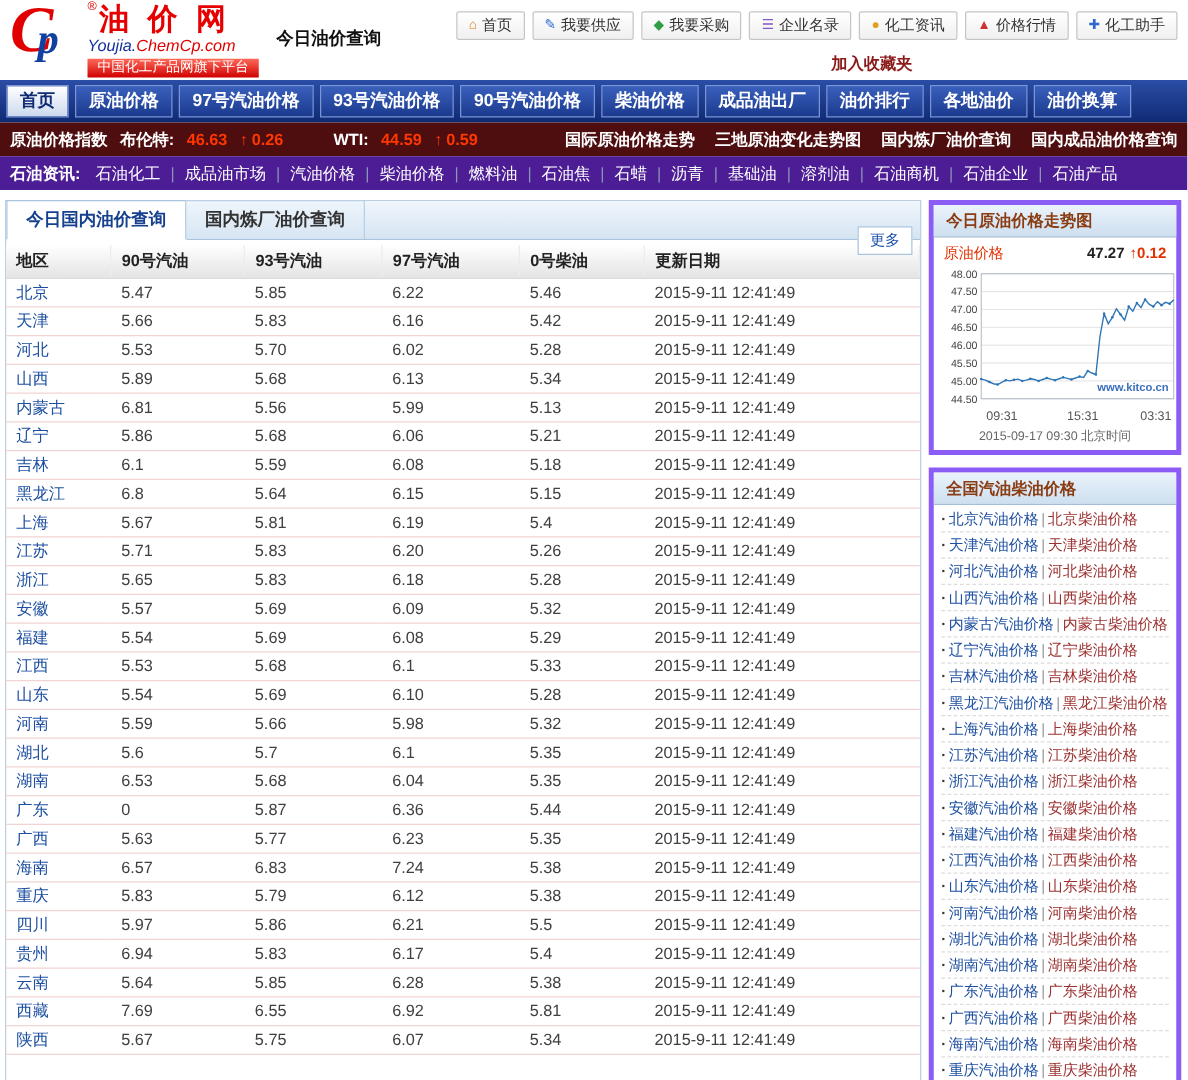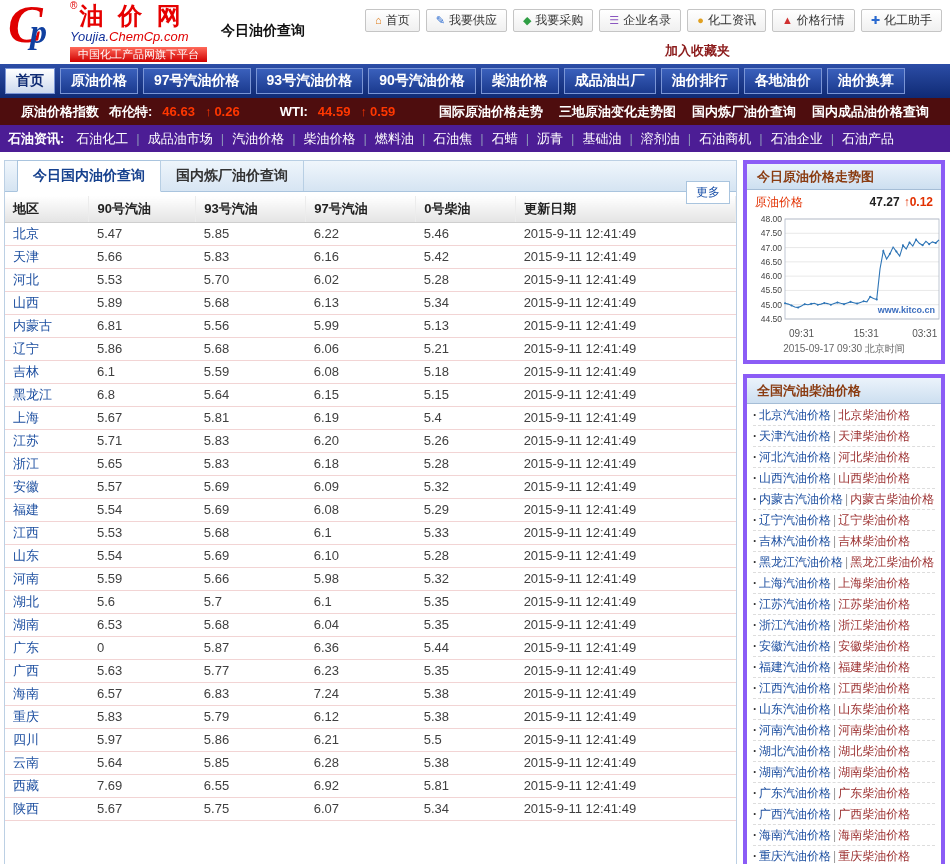--- a/index.html
+++ b/index.html
@@ -26,38 +26,38 @@
   .top-btn { display:flex; align-items:center; gap:4px; border:1px solid #c5c5c5; border-radius:2px; padding:2px 9px; font-size:12px; color:#333; background:linear-gradient(#ffffff,#f0f0f0); white-space:nowrap; }
   .tb-icon { font-size:11px; line-height:1; }
   .favorite { color:#8b1a1a; font-weight:bold; font-size:13px; margin-left:300px; }
 
   
   .mainnav { height:34px; background:linear-gradient(#2c4da6,#0f2a74); display:flex; align-items:center; gap:5px; padding:0 5px; }
   .nav-item { border:1px solid #7a95d6; padding:3px 10px; color:#fff; font-weight:bold; font-size:14px; background:linear-gradient(#3a60bc,#1b3a8e); white-space:nowrap; }
   .nav-item.active { background:linear-gradient(#ffffff,#ccd9ee); color:#102c74; }
 
   
-  .indexbar { height:27px; background:#4e0d0e; display:flex; align-items:center; padding:0 21px; color:#fff; font-weight:bold; font-size:13px; gap:10px; white-space:nowrap; }
+  .indexbar { height:27px; background:#4e0d0e; display:flex; align-items:center; padding:0 8px; color:#fff; font-weight:bold; font-size:13px; gap:10px; white-space:nowrap; }
   .ib-num { color:#ff3700; }
   .ib-chg { color:#ff3700; display:flex; gap:3px; }
   .ib-links { margin-left:auto; display:flex; gap:16px; }
   .ib-links a { color:#fff; font-weight:bold; }
 
   
   .newsbar { height:27px; background:#4c1d95; display:flex; align-items:center; padding:0 8px; color:#fff; font-size:13px; white-space:nowrap; }
   .nb-title { font-weight:bold; margin-right:4px; }
   .nb-links { display:flex; align-items:center; }
   .nb-links a { color:#fff; padding:0 8px; }
   .nb-sep { color:#8a93b8; }
 
   
   .content { display:flex; gap:6px; padding:8px 4px; align-items:stretch; background:#fff; }
   .left-panel { width:733px; border:1px solid #bcd0e4; background:#fff; }
   .tabbar { height:31px; background:linear-gradient(#f0f6fc,#d5e4f2); border-bottom:1px solid #a9c4de; display:flex; align-items:flex-end; }
-  .tabs { display:flex; height:100%; align-items:flex-end;padding-left:12px; }
+  .tabs { display:flex; height:100%; align-items:flex-end; }
   .tab { padding:6px 15px; font-size:14px; font-weight:bold; color:#333; border:1px solid #b8cfe4; border-bottom:none; background:linear-gradient(#eef5fb,#d7e5f3); margin-left:-1px; }
   .tab.active { background:#fff; color:#16418e; border:1px solid #a9c4de; border-bottom:1px solid #fff; margin-bottom:-1px; margin-left:0; }
   .more-btn { margin-left:auto; align-self:center; margin-right:6px; border:1px solid #a9c4de; background:#fff; color:#1a50a8; font-size:12px; padding:2px 9px;margin-top:32px; }
 
   .price-table { width:100%; border-collapse:collapse; margin-top:4px; font-size:13px; }
   .price-table th { background:linear-gradient(#ffffff,#e4e4e4); border-bottom:1px solid #cfcfcf; border-right:1px solid #ececec; height:26px; text-align:left; padding-left:8px; color:#222; font-weight:bold; }
   .price-table td { height:23px; padding-left:8px; border-bottom:1px solid #f2d4d4; color:#404040; }
   .price-table td.region a { color:#1d4fa0; }
 
   
@@ -407,20 +407,28 @@
               <td>6.12</td>
               <td>5.38</td>
               <td>2015-9-11 12:41:49</td>
             </tr>
             <tr>
               <td class="region"><a>四川</a></td>
               <td>5.97</td>
               <td>5.86</td>
               <td>6.21</td>
               <td>5.5</td>
+              <td>2015-9-11 12:41:49</td>
+            </tr>
+            <tr>
+              <td class="region"><a>贵州</a></td>
+              <td>6.94</td>
+              <td>5.83</td>
+              <td>6.17</td>
+              <td>5.4</td>
               <td>2015-9-11 12:41:49</td>
             </tr>
             <tr>
               <td class="region"><a>云南</a></td>
               <td>5.64</td>
               <td>5.85</td>
               <td>6.28</td>
               <td>5.38</td>
               <td>2015-9-11 12:41:49</td>
             </tr>

